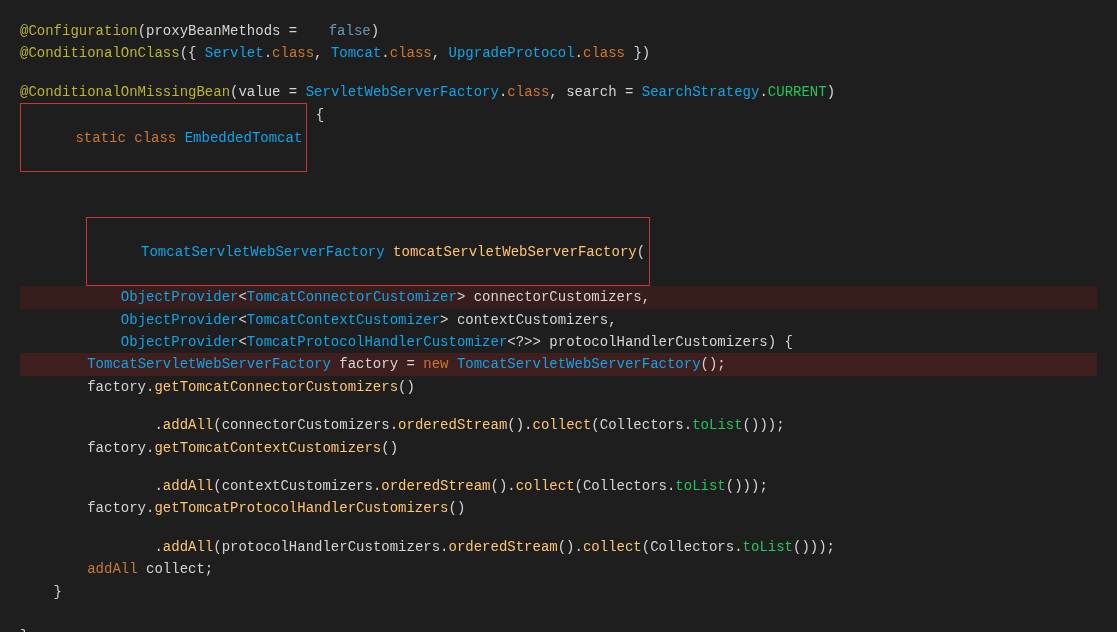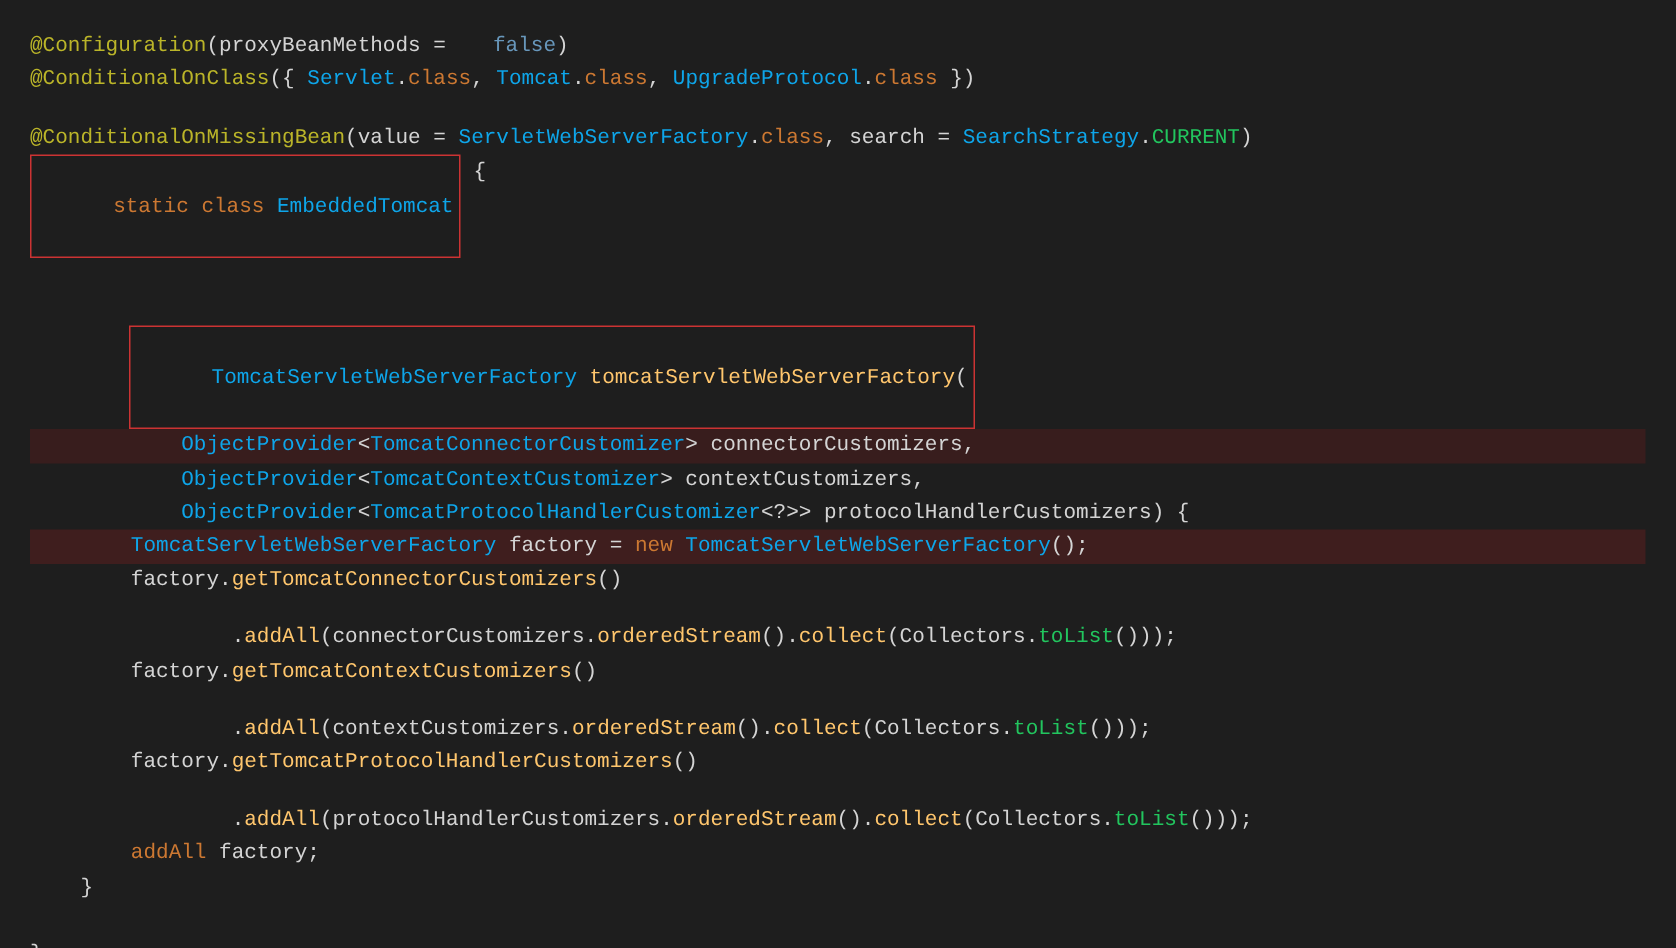--- a/index.html
+++ b/index.html
@@ -117,21 +117,21 @@
 
   <div class="code-line">
     <span class="kw-plain">        factory.</span><span class="kw-method">getTomcatProtocolHandlerCustomizers</span><span class="kw-plain">()</span>
   </div>
 
   <div class="code-line">
     <span class="kw-plain">                .</span><span class="kw-method">addAll</span><span class="kw-plain">(protocolHandlerCustomizers.</span><span class="kw-method">orderedStream</span><span class="kw-plain">().</span><span class="kw-method">collect</span><span class="kw-plain">(Collectors.</span><span class="kw-italic">toList</span><span class="kw-plain">()));</span>
   </div>
 
   <div class="code-line">
-    <span class="kw-plain">        </span><span class="kw-orange">addAll</span><span class="kw-plain"> factory;</span>
+    <span class="kw-plain">        </span><span class="kw-orange">addAll</span><span class="kw-plain"> collect;</span>
   </div>
 
   <div class="code-line">
     <span class="kw-plain">    }</span>
   </div>
 
   <div class="code-line">&nbsp;</div>
 
   <div class="code-line">
     <span class="kw-plain">}</span>

